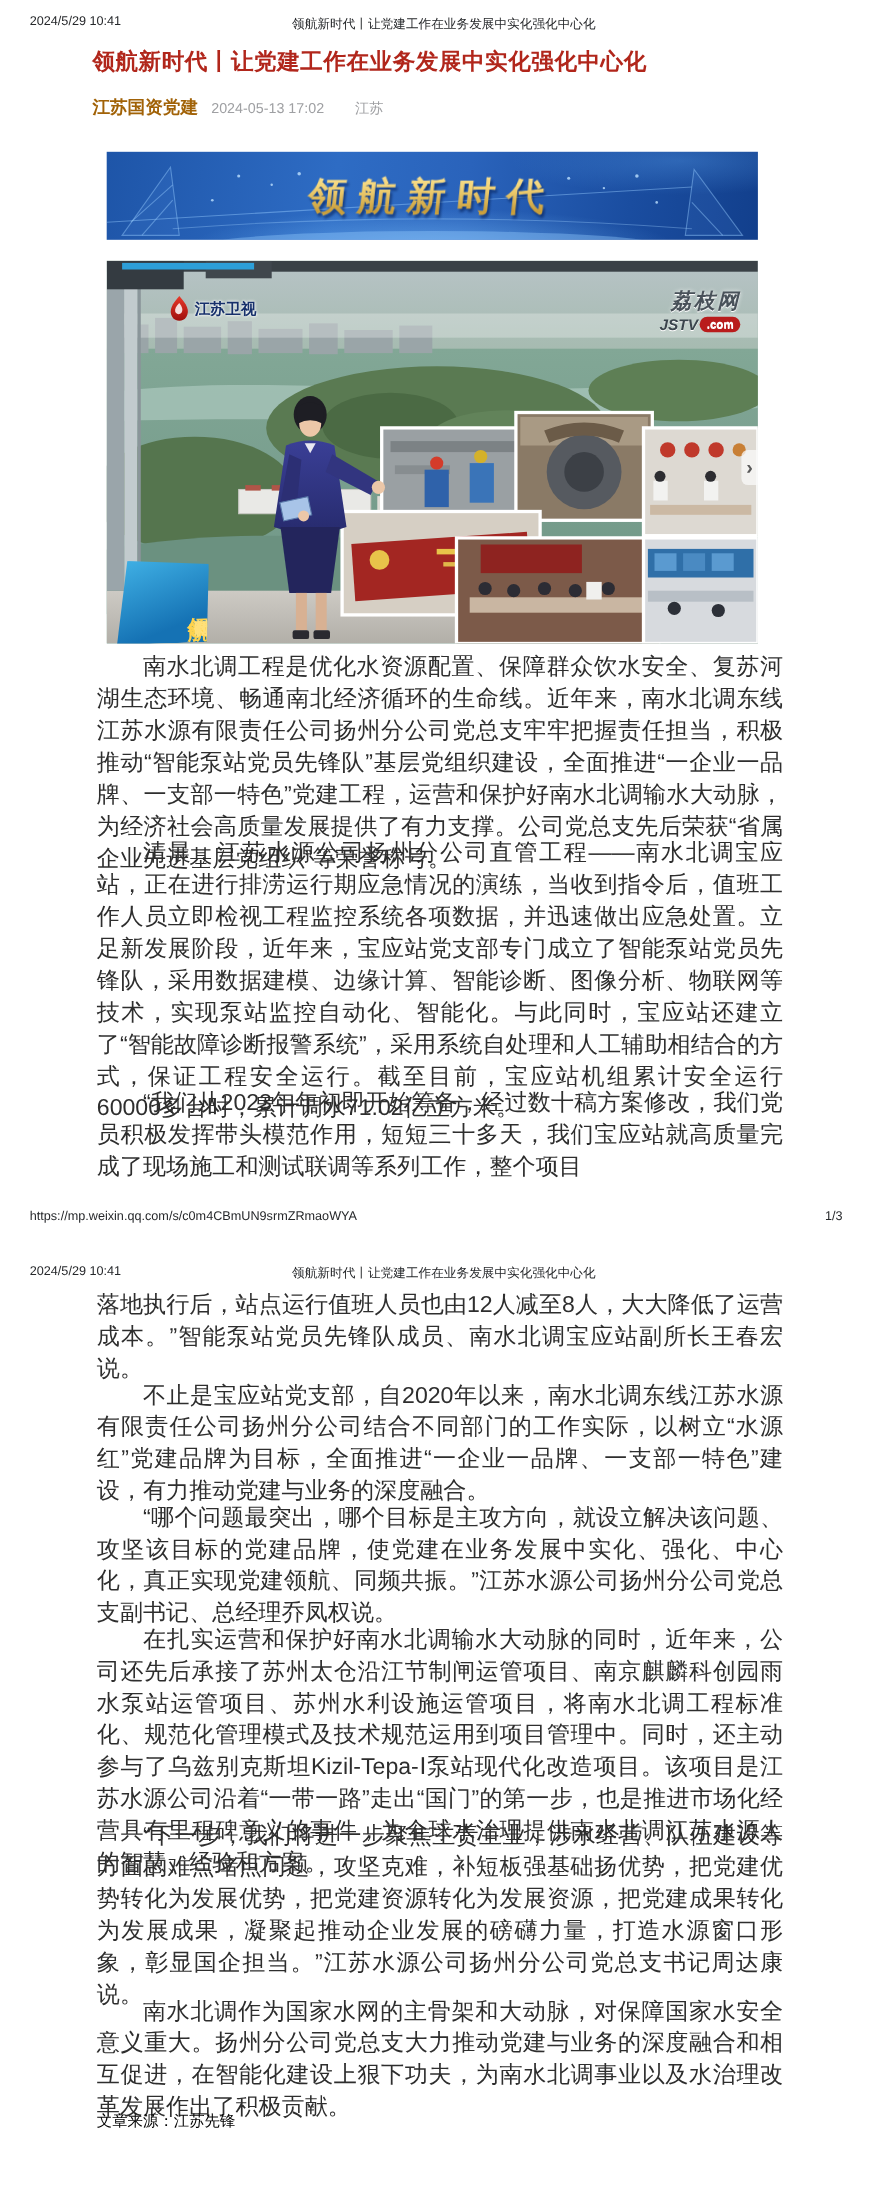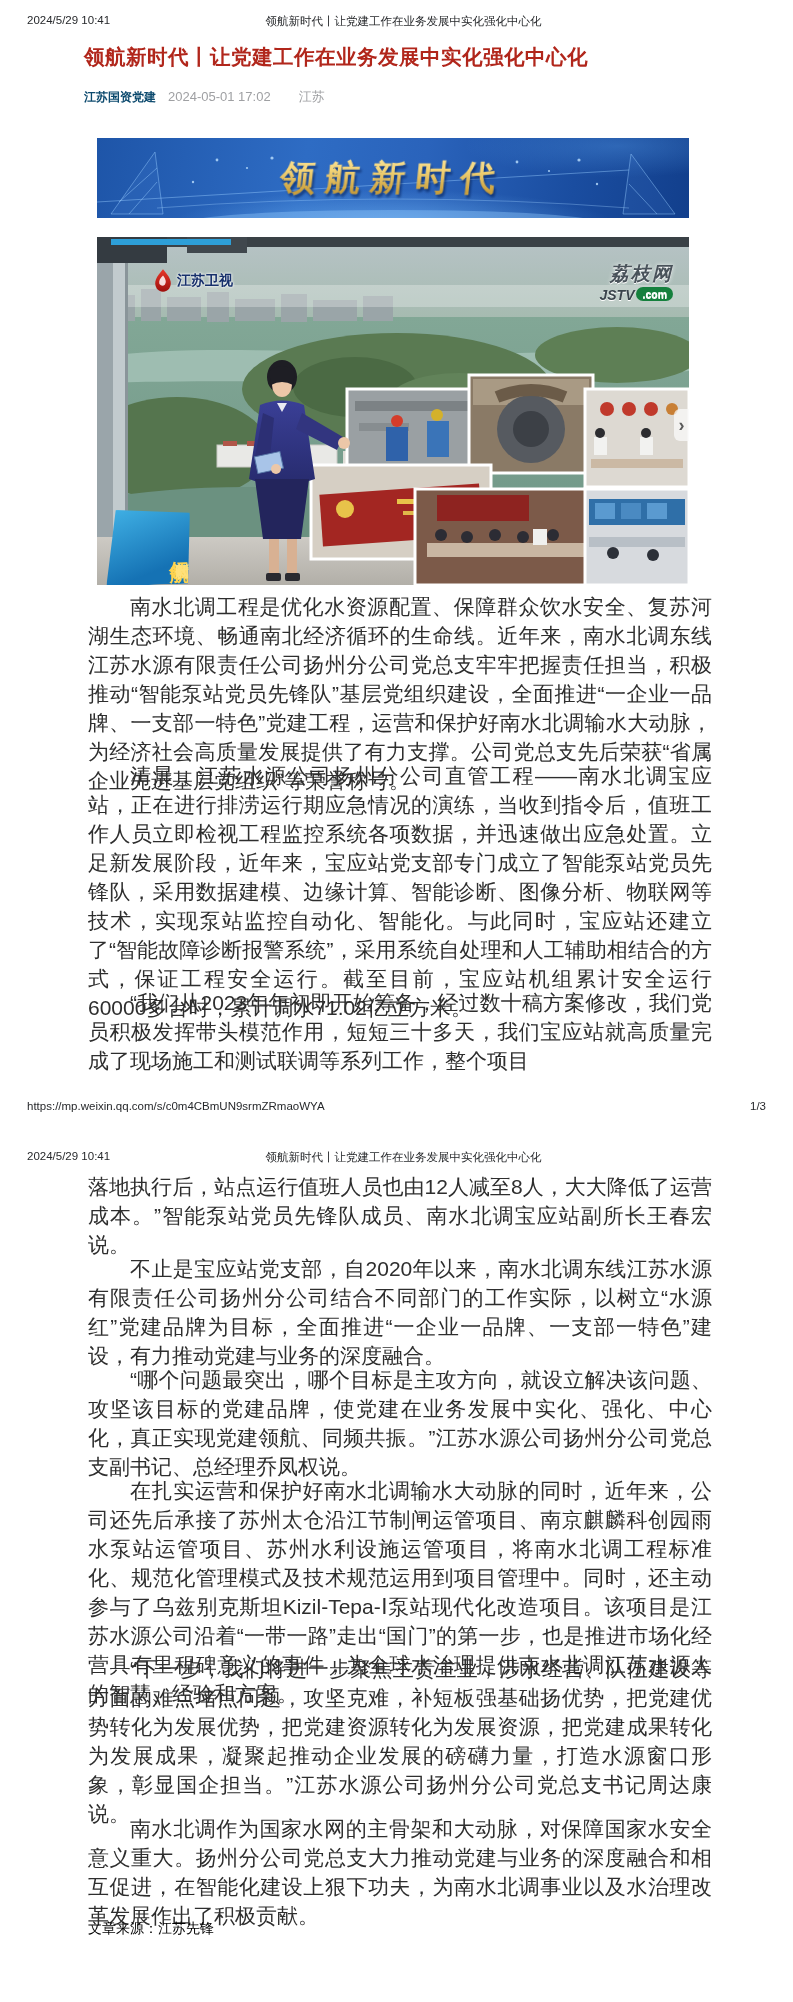--- a/index.html
+++ b/index.html
@@ -15,21 +15,21 @@
   .phdr .dt{position:absolute;left:50%;top:0;transform:translateX(-50%);white-space:nowrap;}
   #hdr1{top:14px}
   #hdr2{top:1150px}
   .pftr{position:absolute;left:27px;right:27px;top:1100px;height:16px;font-size:11.5px;color:#26282b;}
   .pftr .url{position:absolute;left:0;top:0;}
   .pftr .pg{position:absolute;right:0;top:0;}
   
   #title{top:44px;left:84px;width:640px;margin:0;font-size:20.5px;font-weight:700;
          color:#b1261b;letter-spacing:.5px;line-height:26px;}
   #byline{top:88px;left:84px;font-size:13px;color:#9fa0a3;}
-  #byline .acct{font-weight:700;color:#0c4a6e;font-size:12px;margin-right:12px;text-align:right;}
+  #byline .acct{font-weight:700;color:#a16207;font-size:16px;margin-right:12px;text-align:right;}
   #byline .loc{margin-left:28px;}
   
   #banner{top:138px;left:97px;width:592px;height:80px;overflow:hidden;
     background:
       radial-gradient(ellipse 60% 70% at 50% 108%, rgba(125,195,255,.55), rgba(125,195,255,0) 62%),
       radial-gradient(ellipse 40% 60% at 88% 10%, rgba(90,160,235,.35), rgba(90,160,235,0) 65%),
       linear-gradient(100deg,#1e55a8,#2e6cc4 35%,#2a63bb 55%,#1a4da0 80%,#123f8c);
   }
   #banner svg{position:absolute;inset:0;}
   #banner .gold{
@@ -42,21 +42,21 @@
   
   #video{top:237px;left:97px;width:592px;height:348px;overflow:hidden;background:#a9bcb4;}
   #video svg.scene{position:absolute;inset:0;}
   .tvlogo{position:absolute;left:56px;top:32px;display:flex;align-items:center;gap:4px;}
   .tvlogo .txt{font-size:14px;font-weight:700;color:#17306b;text-shadow:0 0 3px #fff,0 0 2px #fff;}
   .jstv{position:absolute;right:16px;top:24px;text-align:right;}
   .jstv .cn{font-size:19px;font-weight:800;color:#49525a;letter-spacing:2px;
             text-shadow:0 1px 0 #fff,0 0 4px rgba(255,255,255,.8);font-style:italic;}
   .jstv .en{font-size:14px;font-weight:800;font-style:italic;color:#3a444c;
             text-shadow:0 1px 0 #fff;}
-  .jstv .com{font-style:normal;font-size:10.5px;background:#15803d;color:#fff;
+  .jstv .com{font-style:normal;font-size:10.5px;background:#b91c1c;color:#fff;
              border-radius:8px;padding:1px 6px;margin-left:2px;vertical-align:2px;}
   .floor-sign{position:absolute;left:8px;bottom:0;width:86px;height:76px;
     background:linear-gradient(160deg,#41b2e6,#1572b4 75%);
     clip-path:polygon(14% 0,100% 7%,95% 100%,0 100%);
     transform:rotate(-2deg);display:flex;flex-direction:row;justify-content:center;
     writing-mode:vertical-rl;color:#ffd34d;font-weight:800;padding-top:6px;box-sizing:border-box;}
   .floor-sign .c1{font-size:19px;letter-spacing:2px;margin-left:2px;}
   .floor-sign .c2{font-size:15px;letter-spacing:1px;color:#ffe07a;}
   .next-btn{position:absolute;right:0;top:172px;width:15px;height:32px;
     background:rgba(250,250,250,.75);border-radius:6px 0 0 6px;
@@ -74,21 +74,21 @@
 </head>
 <body>
 
 <div class="phdr" id="hdr1">
   <span class="ts">2024/5/29 10:41</span>
   <span class="dt">领航新时代丨让党建工作在业务发展中实化强化中心化</span>
 </div>
 
 <h1 class="abs" id="title">领航新时代丨让党建工作在业务发展中实化强化中心化</h1>
 <div class="abs" id="byline">
-  <span class="acct">江苏国资党建</span><span>2024-05-01 17:02</span><span class="loc">江苏</span>
+  <span class="acct">江苏国资党建</span><span>2024-05-13 17:02</span><span class="loc">江苏</span>
 </div>
 
 <div class="abs" id="banner">
   <svg viewBox="0 0 592 80">
     <ellipse cx="296" cy="86" rx="210" ry="14" fill="rgba(150,205,255,.38)"></ellipse>
     <g stroke="rgba(150,205,255,.45)" stroke-width="1" fill="rgba(90,150,230,.12)">
       <polygon points="14,76 58,14 66,76"></polygon>
       <line x1="22" y1="64" x2="60" y2="30"></line>
       <line x1="32" y1="76" x2="60" y2="44"></line>
       <polygon points="578,76 534,16 526,76"></polygon>

